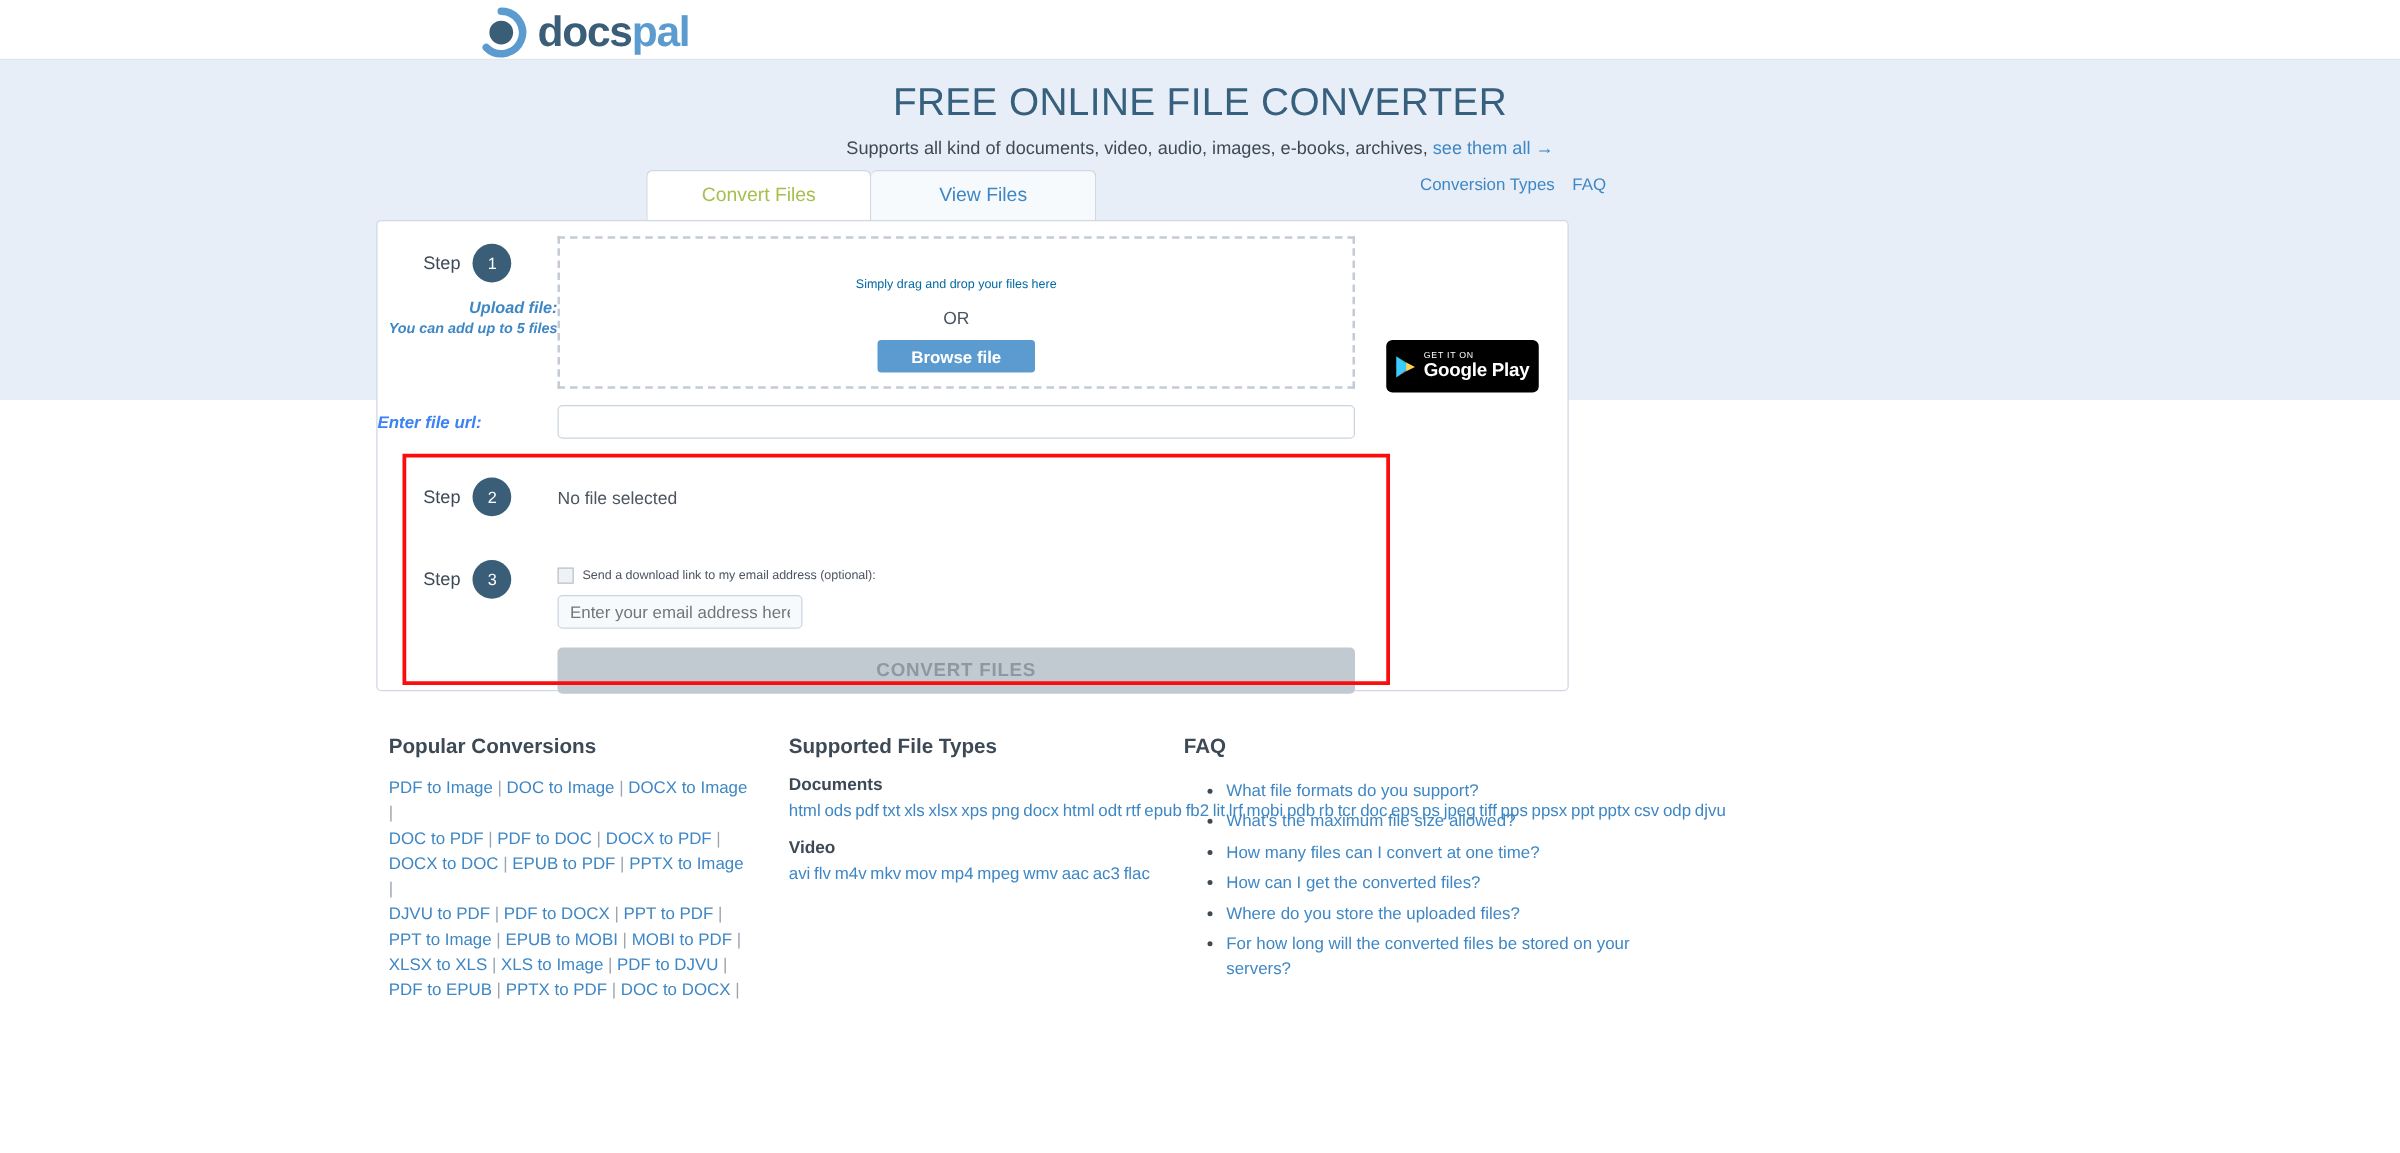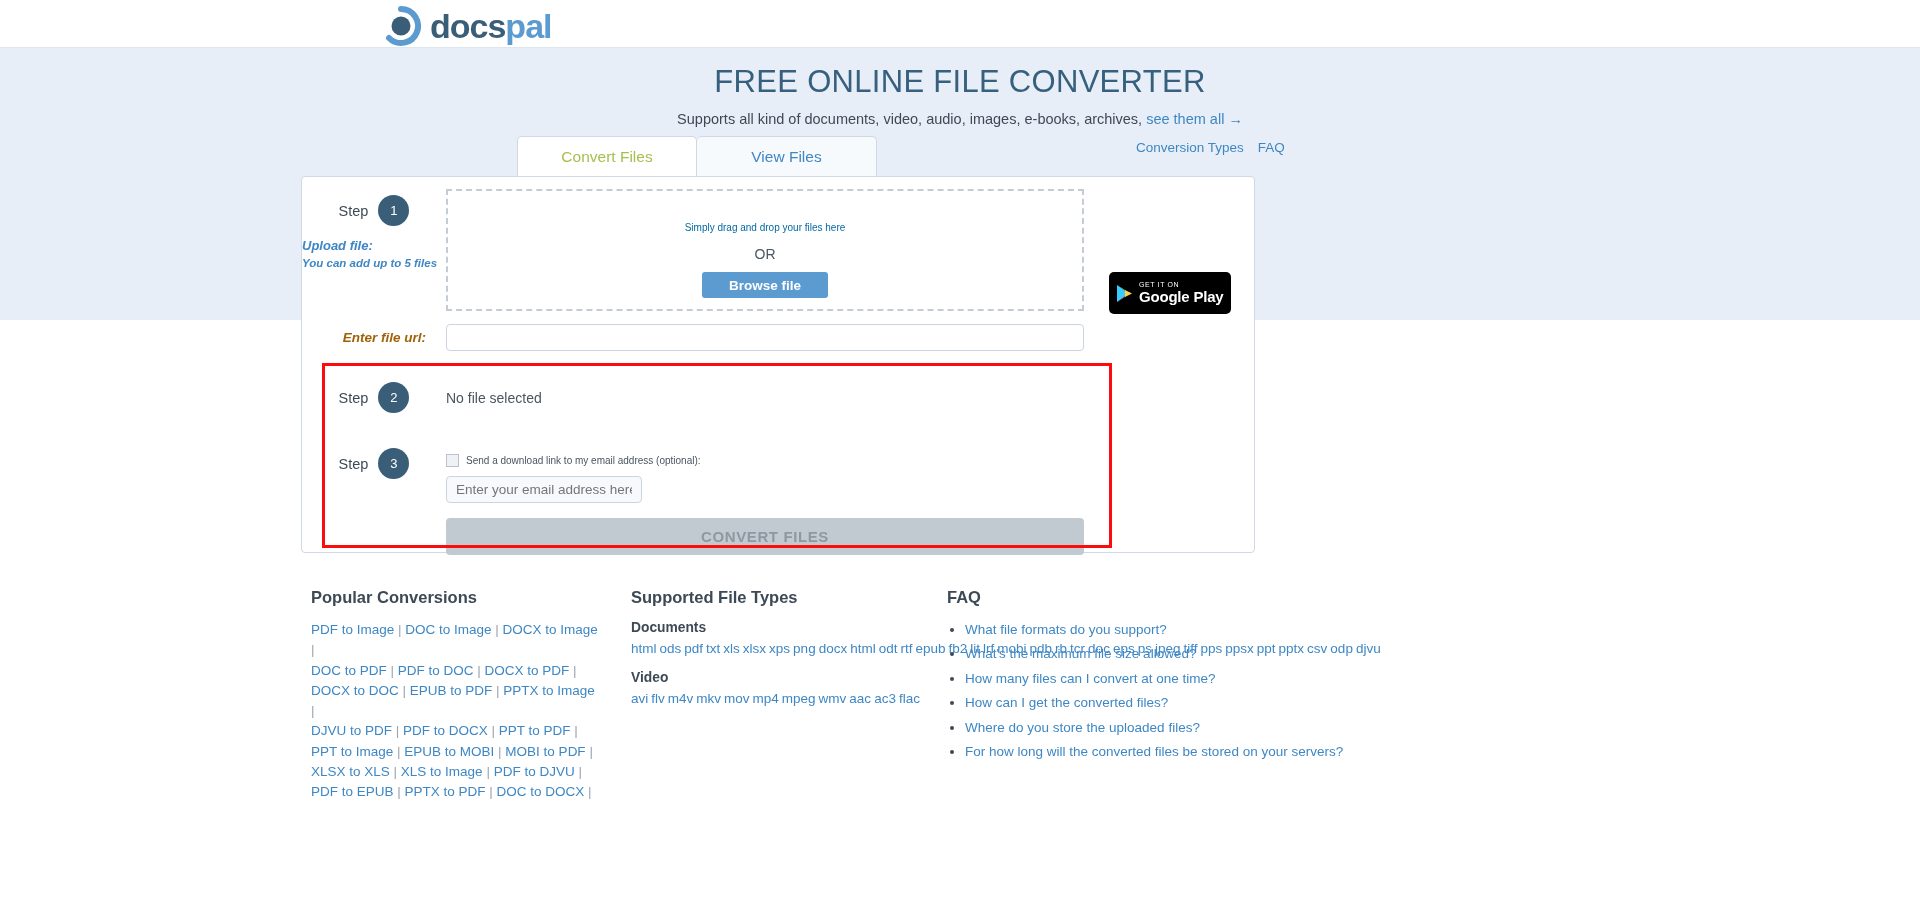--- a/index.html
+++ b/index.html
@@ -91,21 +91,21 @@
     border: 1px solid #cfd8e3;
     border-radius: 4px;
   }
 
   .row { display: flex; }
 
   .step-col {
     width: 144px;
     flex: none;
     padding-top: 18px;
-    text-align: left;
+    text-align: right;
   }
   .step-head {
     display: flex; align-items: center; justify-content: center;
     gap: 10px;
   }
   .step-label { font-size: 14.5px; color: #3d4a56; }
   .step-badge {
     width: 31px; height: 31px; border-radius: 50%;
     background: #3b5e78; color: #ffffff;
     font-size: 13px;
@@ -134,22 +134,22 @@
     background: #5b9bd0;
     color: #ffffff;
     font-size: 13.5px; font-weight: bold;
     border: none; border-radius: 3px;
     cursor: pointer;
   }
 
   
   .url-row { display: flex; align-items: center; margin-top: 13px; }
   .url-label {
-    width: 144px; flex: none; text-align: right; padding-right: 20px;
-    font-size: 13.5px; font-style: italic; font-weight: bold; color: #a16207;
+    width: 144px; flex: none; text-align: left; padding-right: 20px;
+    font-size: 13.5px; font-style: italic; font-weight: bold; color: #3b82f6;
   }
   .url-input {
     width: 638px; height: 27px;
     border: 1px solid #ccd5df; border-radius: 4px;
     background: #ffffff;
     font-family: "Liberation Sans", sans-serif;
     font-size: 13px; padding: 0 8px;
   }
 
   
@@ -226,21 +226,21 @@
   }
   .links-flow { font-size: 13.5px; line-height: 1.5; color: #9aa4ae; max-width: 290px; }
   .links-flow a { color: #3e87c4; text-decoration: none; }
   .sep { color: #9aa4ae; }
 
   .ftype-group { margin-bottom: 11px; }
   .ftype-title { font-size: 13.8px; font-weight: bold; color: #3d4a56; margin-bottom: 4px; }
   .ftype-list { font-size: 13.5px; line-height: 1.5; max-width: 285px; }
   .ftype-list a { color: #3e87c4; text-decoration: none; margin-right: 3px; }
 
-  .faq-list { margin: 0; padding-left: 18px; }
+  .faq-list { margin: 16px; padding-left: 18px; }
   .faq-list li {
     font-size: 13.5px; line-height: 1.44;
     color: #3d4a56; margin-bottom: 5px;
   }
   .faq-list li a { color: #3e87c4; text-decoration: none; }
 </style>
 </head>
 <body>
 
 <div class="topbar">

